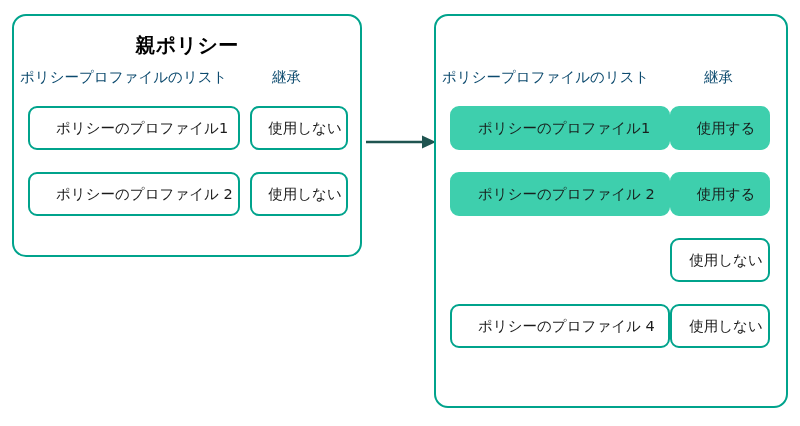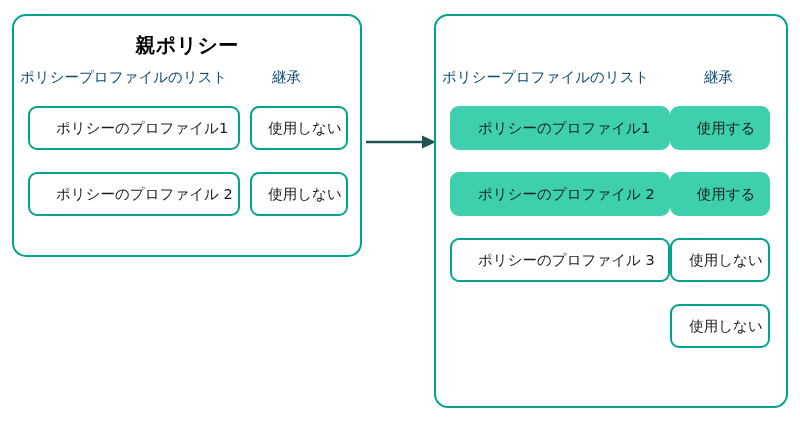--- a/index.html
+++ b/index.html
@@ -180,22 +180,22 @@
     <div class="rows" id="child-rows">
         <div class="row">
           <div class="chip chip-profile filled">ポリシーのプロファイル1</div>
           <div class="chip chip-inherit filled">使用する</div>
         </div>
         <div class="row">
           <div class="chip chip-profile filled">ポリシーのプロファイル 2</div>
           <div class="chip chip-inherit filled">使用する</div>
         </div>
         <div class="row">
-          <div class="chip chip-profile outline">ポリシーのプロファイル 3</div>
-          <div class="chip chip-inherit outline">使用しない</div>
-        </div>
-        <div class="row">
+          <div class="chip chip-inherit outline">使用しない</div>
+        </div>
+        <div class="row">
+          <div class="chip chip-profile outline">ポリシーのプロファイル 4</div>
           <div class="chip chip-inherit outline">使用しない</div>
         </div>
       </div>
   </div>
 
 </div>
 
 </body></html>

